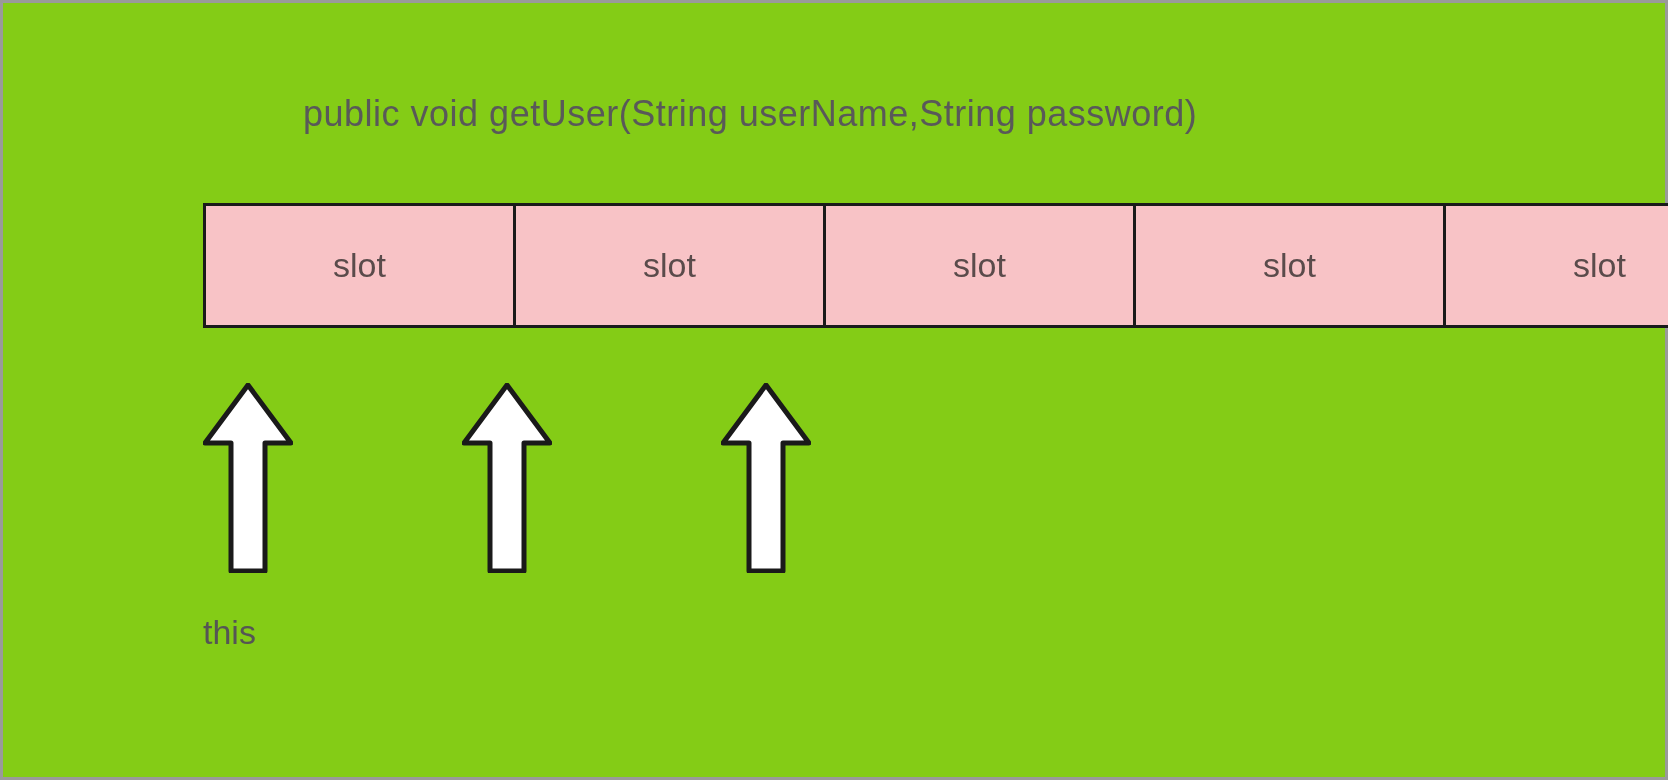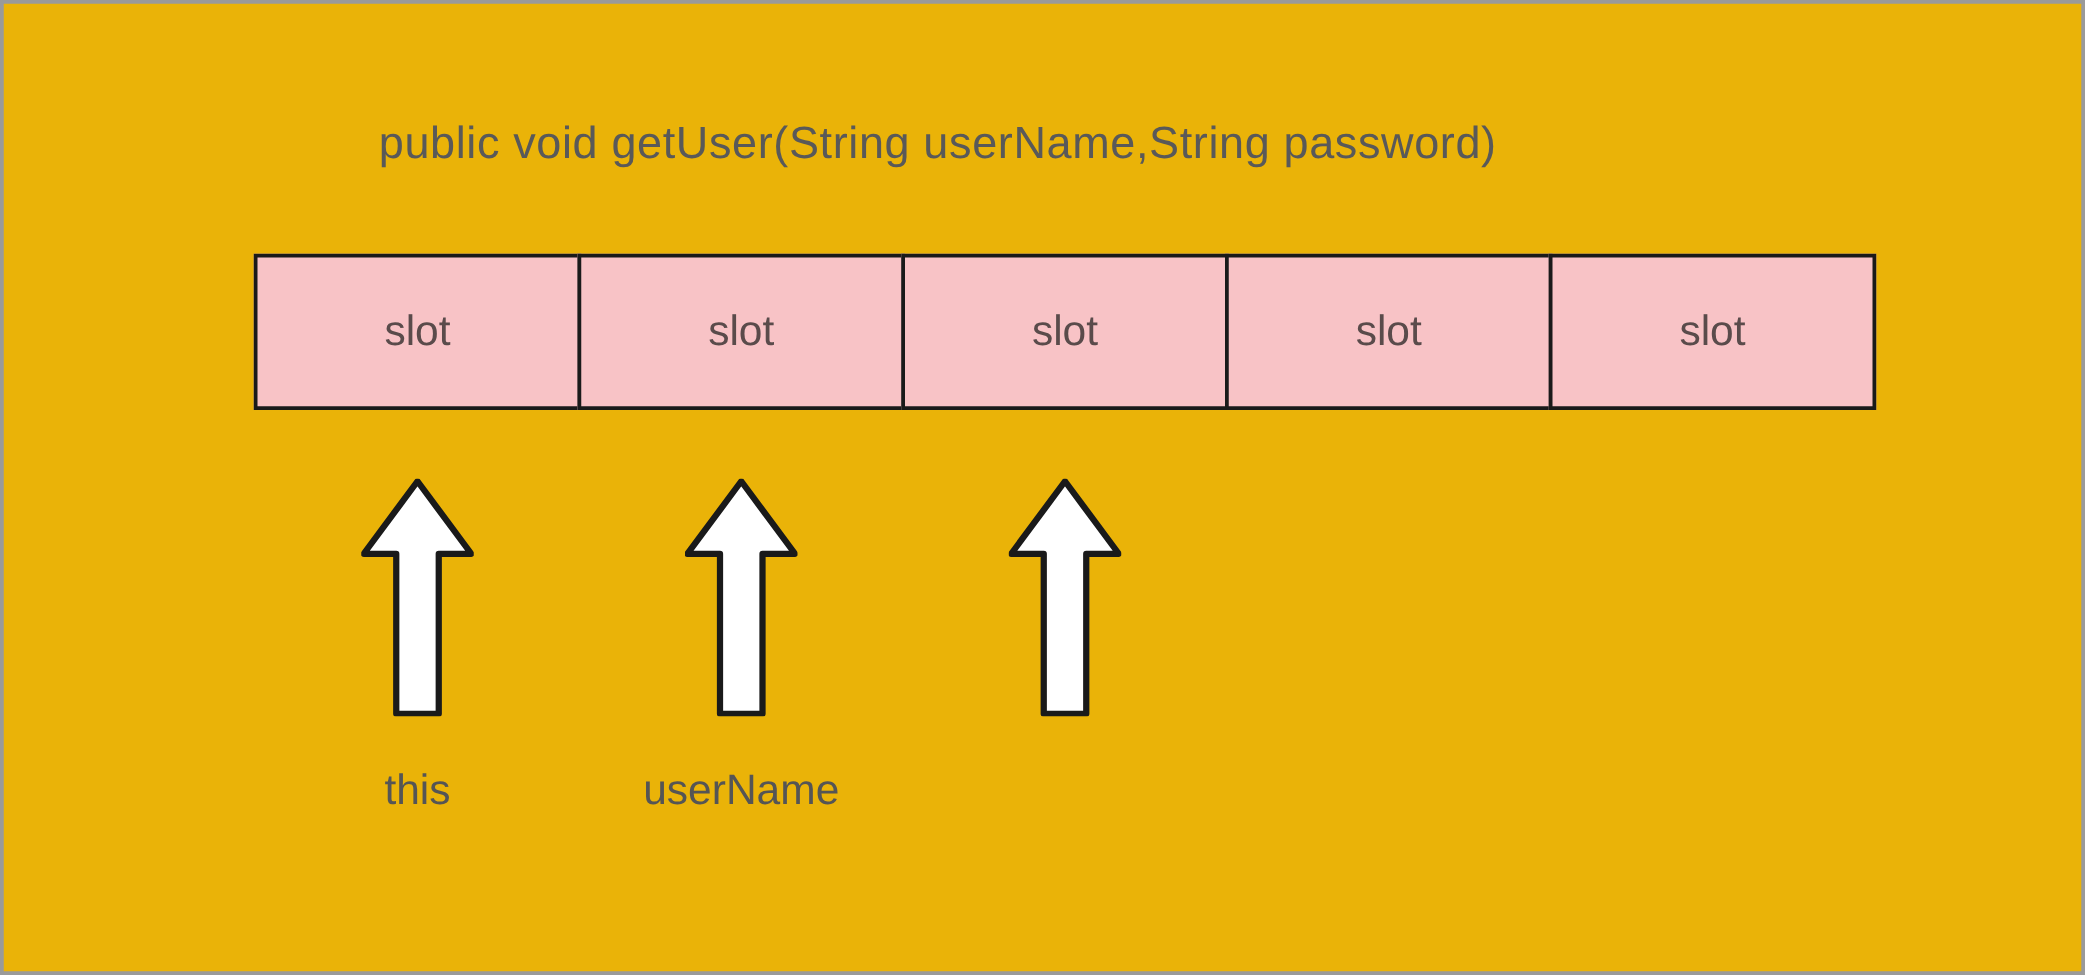--- a/index.html
+++ b/index.html
@@ -9,60 +9,59 @@
     height: 780px;
     background: #ffffff;
     font-family: Arial, Helvetica, sans-serif;
     color: #4a4a4a;
   }
   .frame {
     box-sizing: border-box;
     width: 1668px;
     height: 780px;
     border: 3px solid #9a9a9a;
-    background: #eab308;
+    background: #84cc16;
     position: relative;
   }
   .method-sig {
     position: absolute;
     left: 300px;
     top: 90px;
     font-size: 36px;
     letter-spacing: 0.5px;
     color: #595959;
   }
   .slot-row {
     position: absolute;
     left: 200px;
     top: 200px;
     display: flex;
   }
   .slot-cell {
-    width: 262px;
+    width: 313px;
     height: 125px;
     box-sizing: border-box;
     border: 3px solid #1a1a1a;
     background: #f8c3c6;
     display: flex;
     align-items: center;
     justify-content: center;
     font-size: 34px;
     color: #5a4b4b;
     
     filter: none;
   }
   .slot-cell + .slot-cell {
     margin-left: -3px; 
   }
   .pointer {
     position: absolute;
     width: 262px;
     display: flex;
     flex-direction: column;
-    align-items: center;
     top: 380px;
   }
   .pointer .arrow-icon {
     width: 90px;
     height: 190px;
   }
   .pointer .arrow-icon svg {
     width: 100%;
     height: 100%;
     display: block;
@@ -106,21 +105,20 @@
   </svg>
         </div>
         <div class="label">this</div>
       </div>
       <div class="pointer" style="left: 459px; top: 380px;">
         <div class="arrow-icon">
   <svg viewBox="0 0 90 190" xmlns="http://www.w3.org/2000/svg">
     <polygon points="45,2 88,60 62,60 62,188 28,188 28,60 2,60" fill="#ffffff" stroke="#1a1a1a" stroke-width="5" stroke-linejoin="round" stroke-linecap="round"></polygon>
   </svg>
         </div>
-        <div class="label">userName</div>
       </div>
       <div class="pointer" style="left: 718px; top: 380px;">
         <div class="arrow-icon">
   <svg viewBox="0 0 90 190" xmlns="http://www.w3.org/2000/svg">
     <polygon points="45,2 88,60 62,60 62,188 28,188 28,60 2,60" fill="#ffffff" stroke="#1a1a1a" stroke-width="5" stroke-linejoin="round" stroke-linecap="round"></polygon>
   </svg>
         </div>
       </div>
     </div>
 

